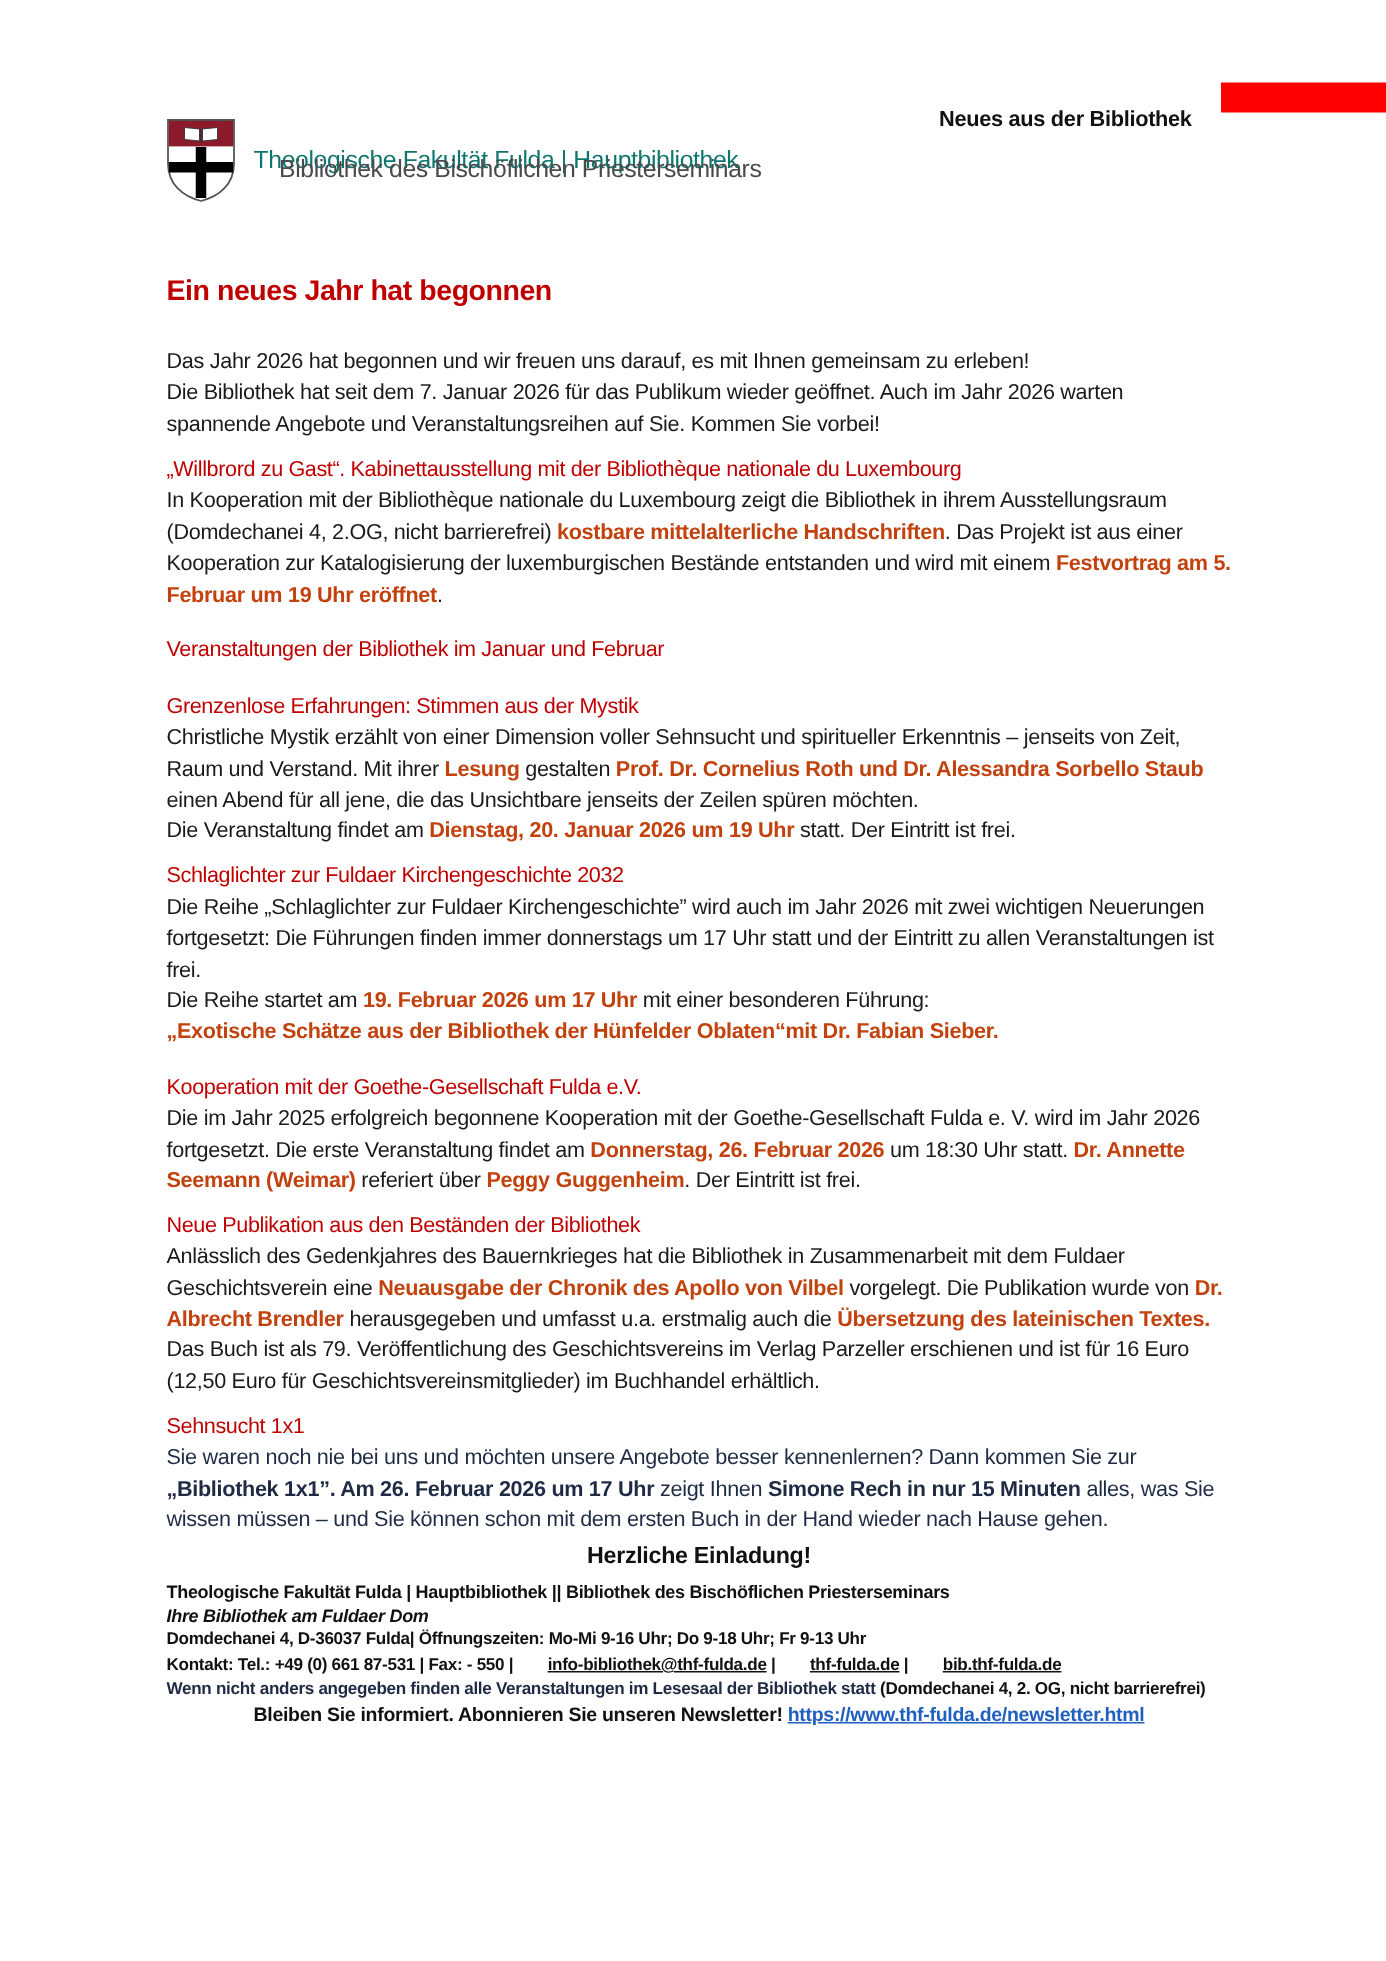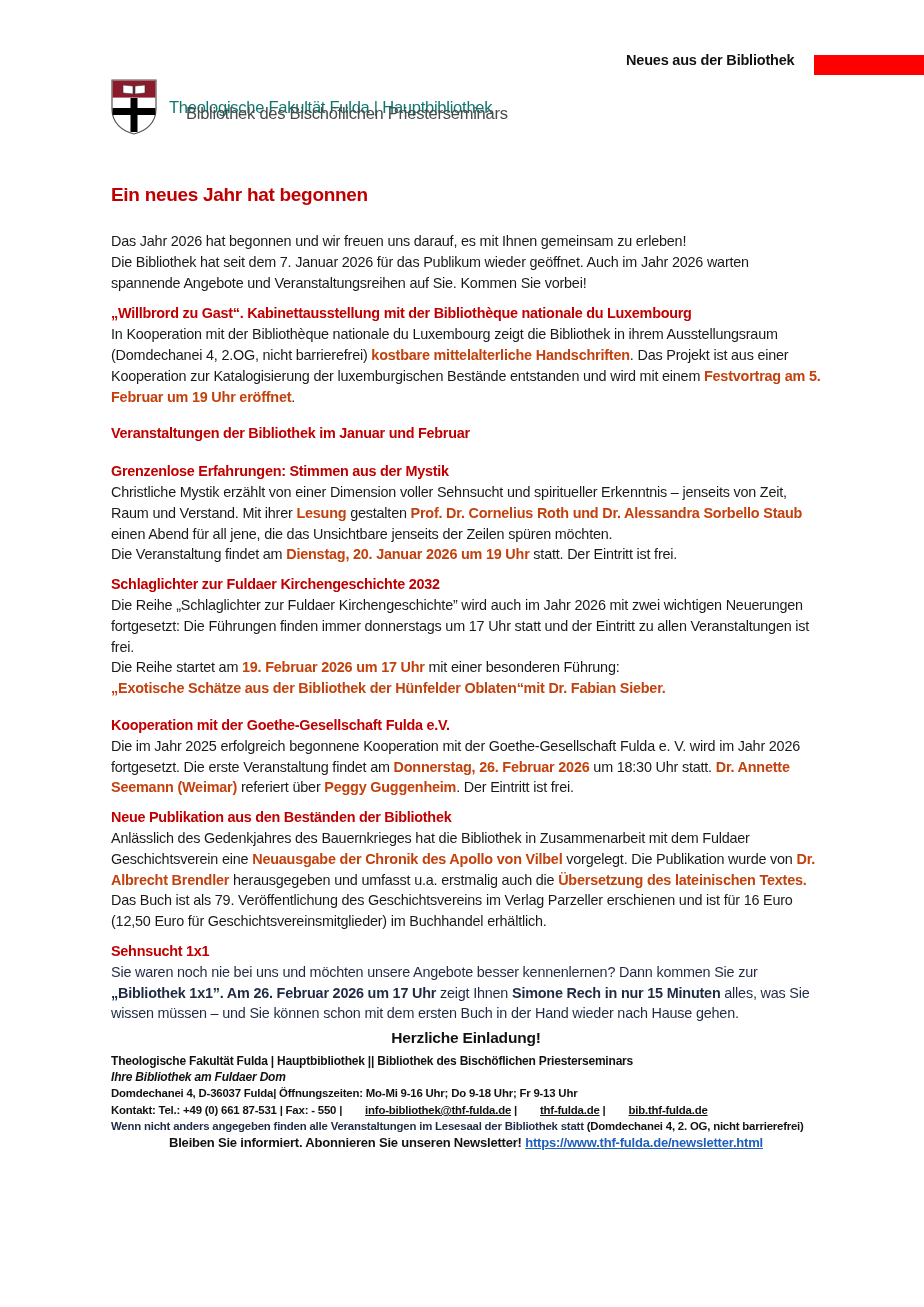--- a/index.html
+++ b/index.html
@@ -2,21 +2,21 @@
 <html><head>
 <meta charset="utf-8">
 <style>
   html, body { margin: 0; padding: 0; background: #ffffff; }
   body {
     width: 924px; height: 1307px; position: relative; overflow: hidden;
     font-family: "Liberation Sans", "DejaVu Sans", sans-serif;
     color: #1a1a1a;
   }
   .top-label {
-    position: absolute; top: 52px; left: 626px;
+    position: absolute; top: 72px; left: 626px;
     font-size: 14.5px; font-weight: bold; color: #111; letter-spacing: -0.2px;
   }
   .red-bar {
     position: absolute; top: 55px; left: 814px; width: 110px; height: 20px;
     background: #ff0000;
   }
   .logo {
     position: absolute; top: 79px; left: 111px; width: 46px; height: 56px;
   }
   .org-line1 {
@@ -30,21 +30,21 @@
   .content {
     position: absolute; top: 183px; left: 111px; width: 710px;
     font-size: 14.4px; line-height: 20.8px; letter-spacing: -0.2px;
   }
   .main-title {
     color: #c00000; font-weight: bold; font-size: 19px; margin: 0 0 24px 0;
     letter-spacing: -0.3px; line-height: 24px;
   }
   .para { margin: 0 0 10px 0; }
   .sec-head {
-    color: #c00000; font-weight: bold; margin: 0; letter-spacing: -0.25px;
+    color: #c00000; font-weight: normal; margin: 0; letter-spacing: -0.25px;
   }
   .section { margin-bottom: 9px; }
   .section.extra-gap { margin-bottom: 16px; }
   .heading-only { margin-bottom: 17px; }
   b { font-weight: bold; color: #c2410c; }
   .navy { color: #1f2a44; }
   .navy b { color: #1f2a44; }
   .invite {
     text-align: center; font-weight: bold; font-size: 15.5px; margin: 4px 0 4px 0;
     color: #111;

